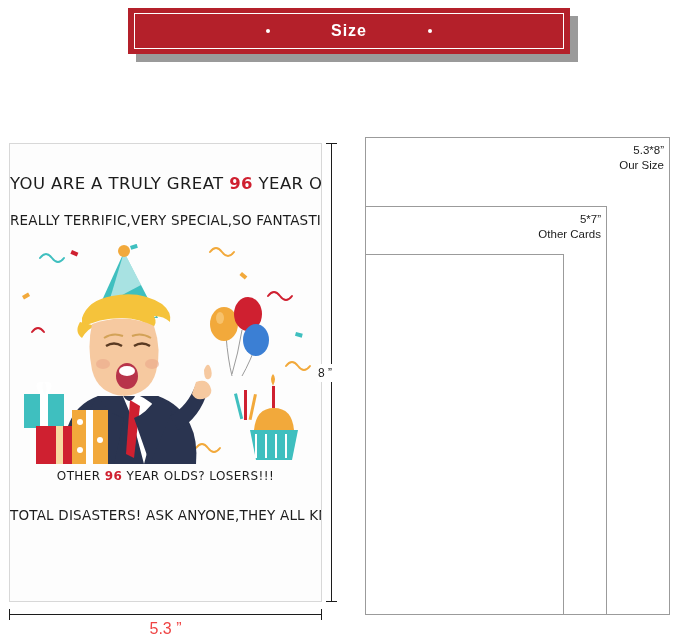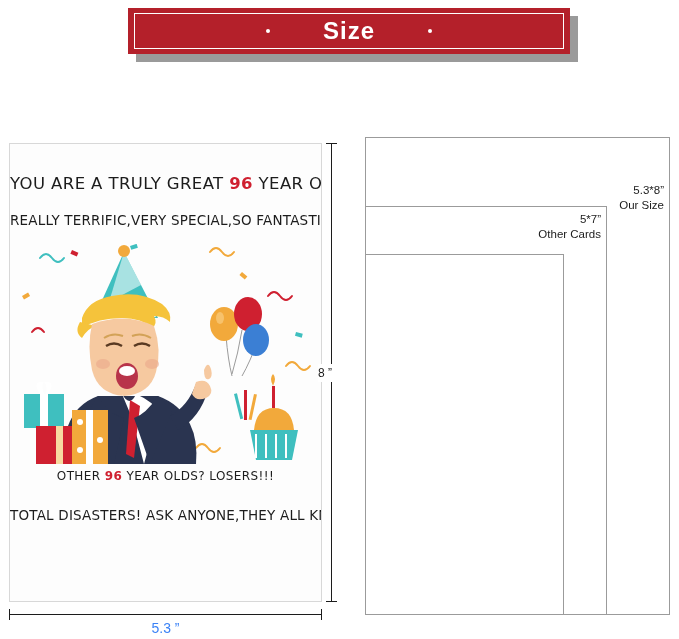--- a/index.html
+++ b/index.html
@@ -47,21 +47,21 @@
     left: 6px;
     top: 5px;
     right: 6px;
     bottom: 5px;
     border: 1px solid #ffffff;
     box-sizing: border-box;
   }
   .banner-title {
     position: relative;
     color: #ffffff;
-    font-size: 24px;
+    font-size: 16px;
     font-weight: bold;
     letter-spacing: 1px;
     z-index: 3;
   }
   .banner-dot {
     position: absolute;
     width: 4px;
     height: 4px;
     background: #ffffff;
     border-radius: 50%;
@@ -121,21 +121,21 @@
   .r-regular { left: 0;   top: 117px; width: 199px; height: 361px; }
 
   .lbl {
     position: absolute;
     text-align: right;
     color: #1c1c1c;
     font-size: 11.5px;
     line-height: 15px;
     white-space: nowrap;
   }
-  .lbl-our     { right: 6px;  top: 6px; margin-top: 40px;   }
+  .lbl-our     { right: 6px;  top: 6px;   }
   .lbl-other   { right: 69px; top: 75px; margin-left: 41px;  }
   .lbl-regular { right: 112px; top: 123px; }
 
   
   .ruler-v {
     position: absolute;
     left: 331px;
     top: 143px;
     height: 459px;
     width: 1px;
@@ -178,22 +178,22 @@
     background: #1c1c1c;
   }
   .ruler-h::before { left: 0; }
   .ruler-h::after  { right: 0; }
   .ruler-h-label {
     position: absolute;
     left: 0;
     top: 620px;
     width: 331px;
     text-align: center;
-    font-size: 14px;
-    color: #3b82f6;
+    font-size: 16px;
+    color: #ef4444;
   }
 </style>
 </head>
 <body>
 
 <div class="banner-wrap">
   <div class="banner-shadow"></div>
   <div class="banner">
     <div class="banner-inner"></div>
     <div class="banner-dot left"></div>

